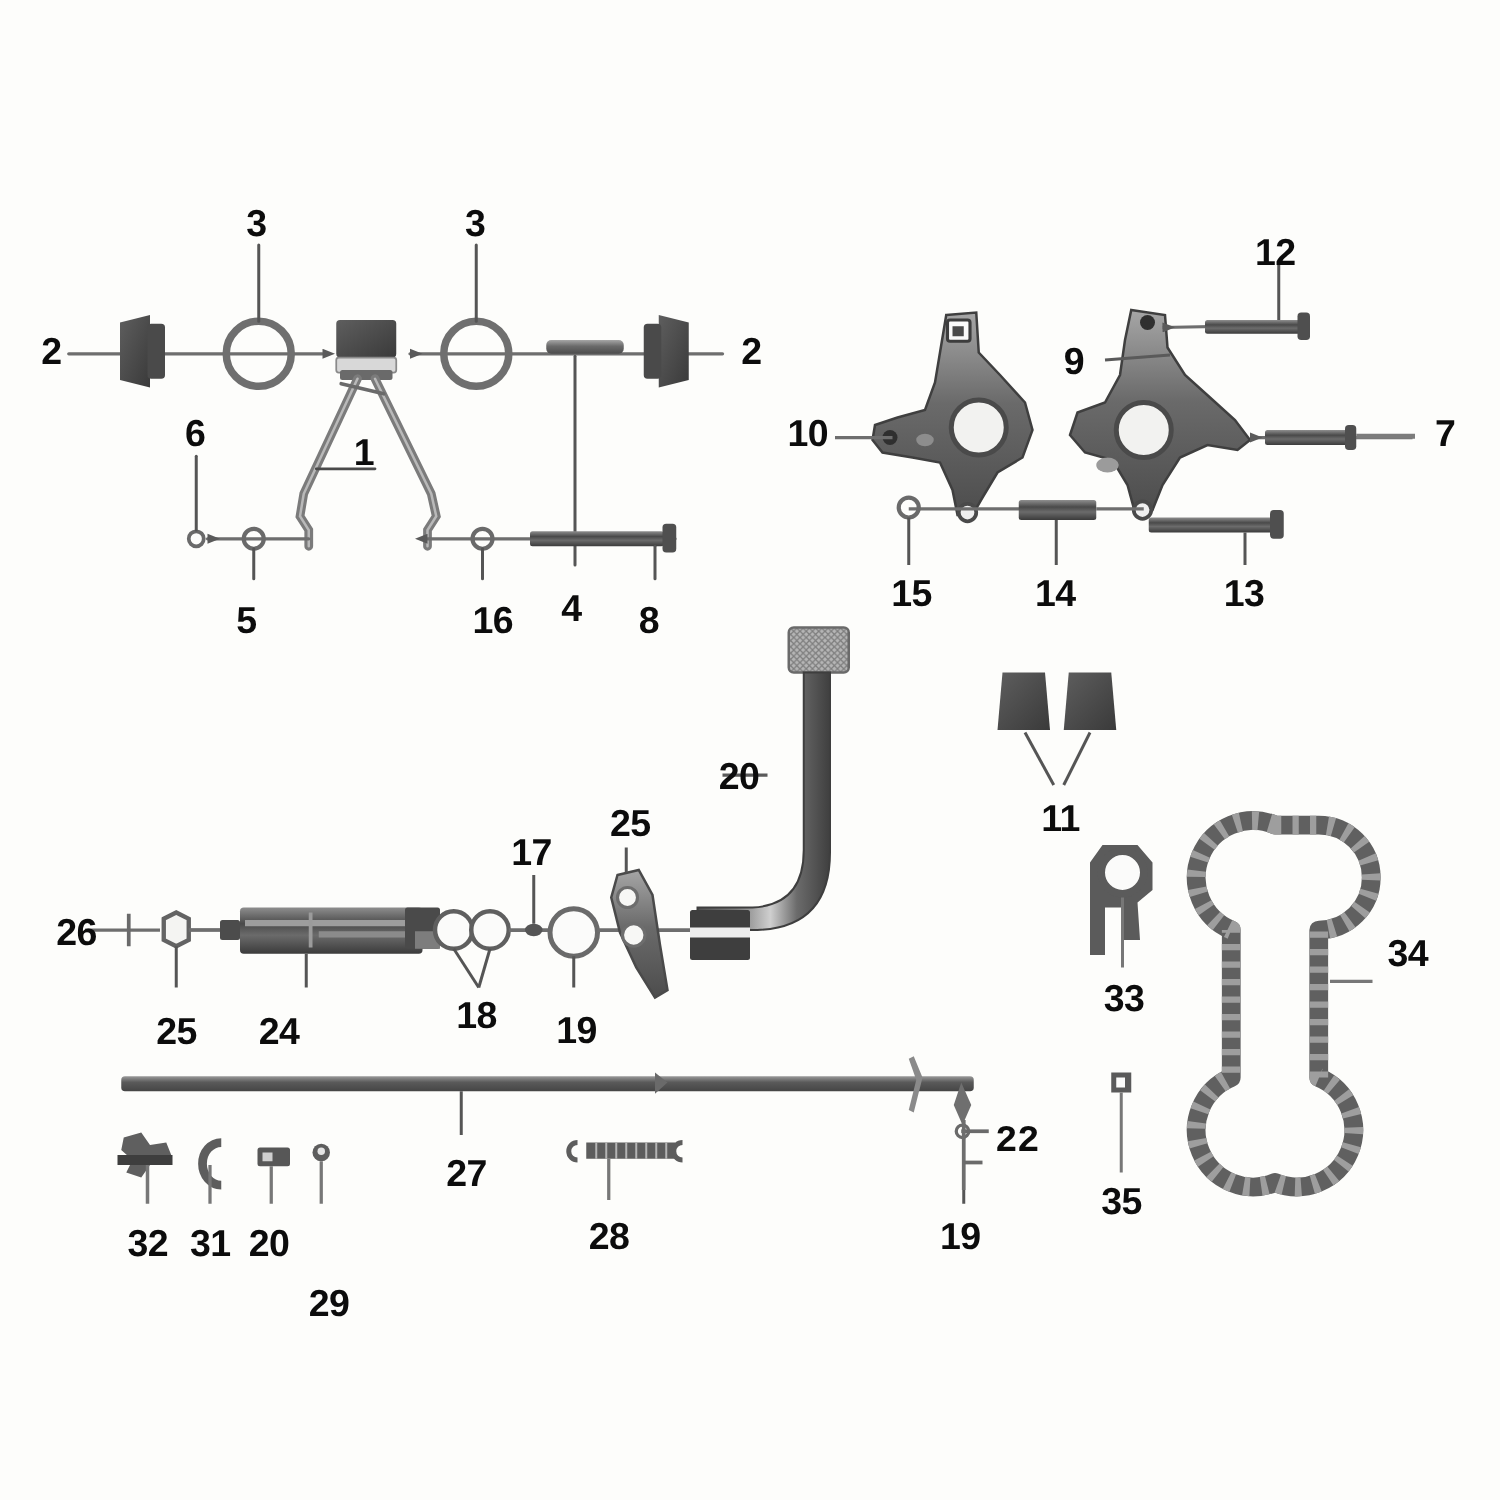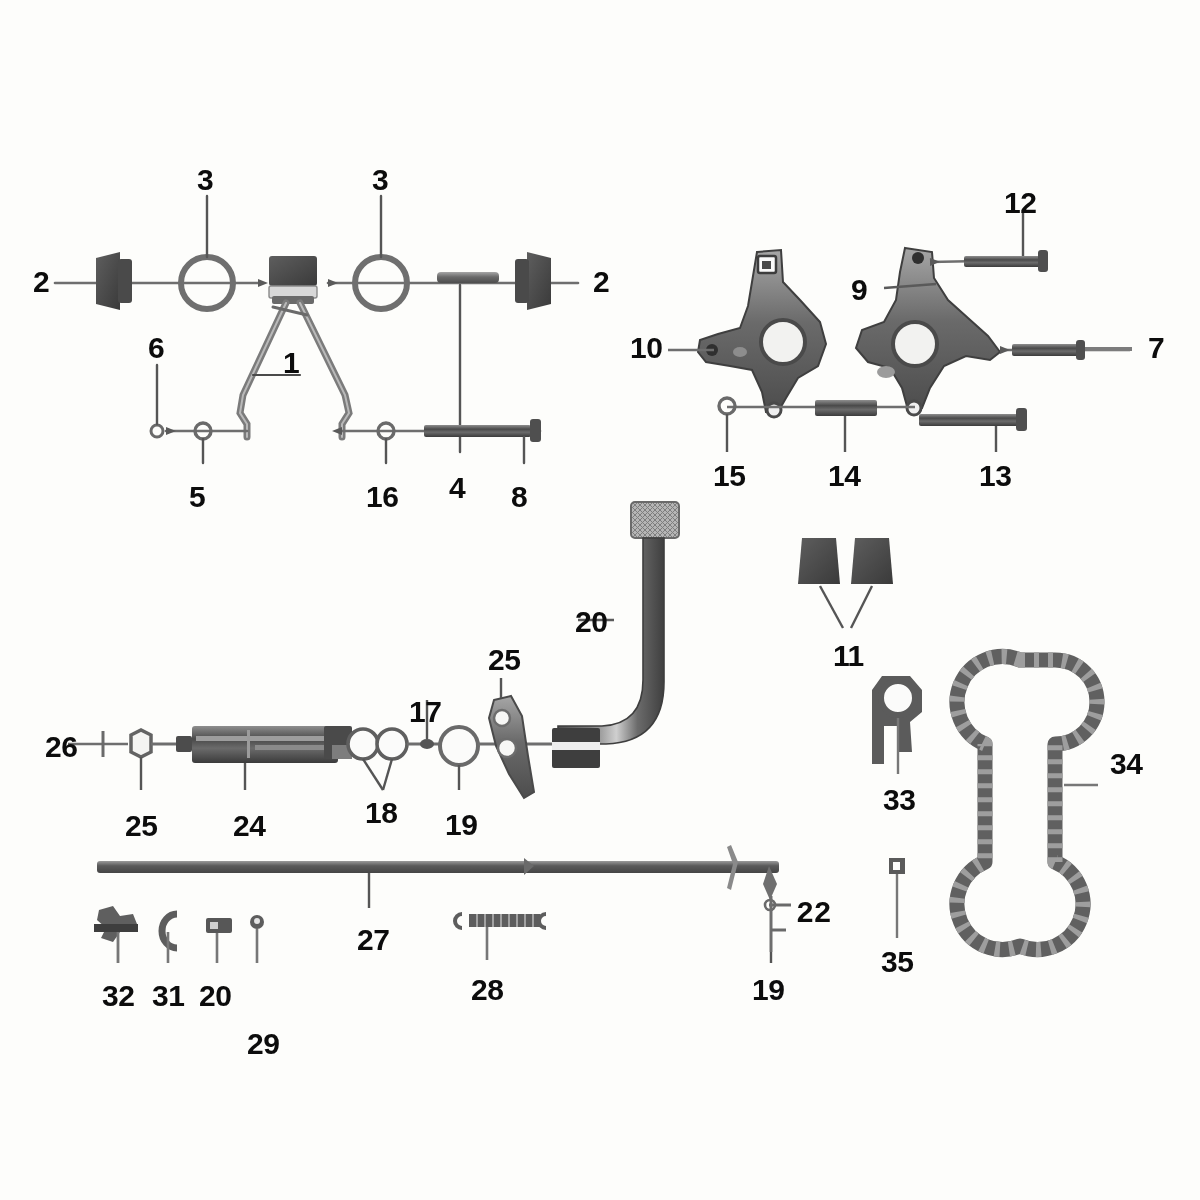--- a/index.html
+++ b/index.html
@@ -341,29 +341,29 @@
 <div class="callout" style="left:148px;top:333px;">6</div>
 <div class="callout" style="left:1148px;top:333px;">7</div>
 <div class="callout" style="left:511px;top:482px;">8</div>
 <div class="callout" style="left:851px;top:275px;">9</div>
 <div class="callout" style="left:630px;top:333px;">10</div>
 <div class="callout" style="left:833px;top:641px;">11</div>
 <div class="callout" style="left:1004px;top:188px;">12</div>
 <div class="callout" style="left:979px;top:461px;">13</div>
 <div class="callout" style="left:828px;top:461px;">14</div>
 <div class="callout" style="left:713px;top:461px;">15</div>
-<div class="callout" style="left:366px;top:482px;text-align:right;">16</div>
-<div class="callout" style="left:409px;top:668px;margin-top:29px;">17</div>
+<div class="callout" style="left:378px;top:482px;text-align:right;">16</div>
+<div class="callout" style="left:409px;top:668px;">17</div>
 <div class="callout" style="left:365px;top:798px;">18</div>
 <div class="callout" style="left:445px;top:810px;">19</div>
 <div class="callout" style="left:556px;top:607px;margin-left:19px;">20</div>
 <div class="callout" style="left:488px;top:645px;">25</div>
 <div class="callout" style="left:796px;top:899px;font-family:Liberation Mono, monospace;">22</div>
 <div class="callout" style="left:752px;top:975px;">19</div>
-<div class="callout" style="left:233px;top:811px;">24</div>
+<div class="callout" style="left:207px;top:811px;">24</div>
 <div class="callout" style="left:125px;top:811px;">25</div>
 <div class="callout" style="left:45px;top:732px;">26</div>
 <div class="callout" style="left:357px;top:925px;">27</div>
 <div class="callout" style="left:471px;top:975px;">28</div>
 <div class="callout" style="left:247px;top:981px;margin-top:48px;">29</div>
 <div class="callout" style="left:199px;top:981px;">20</div>
 <div class="callout" style="left:152px;top:981px;">31</div>
 <div class="callout" style="left:102px;top:981px;">32</div>
 <div class="callout" style="left:883px;top:785px;">33</div>
 <div class="callout" style="left:1110px;top:749px;text-align:right;">34</div>

